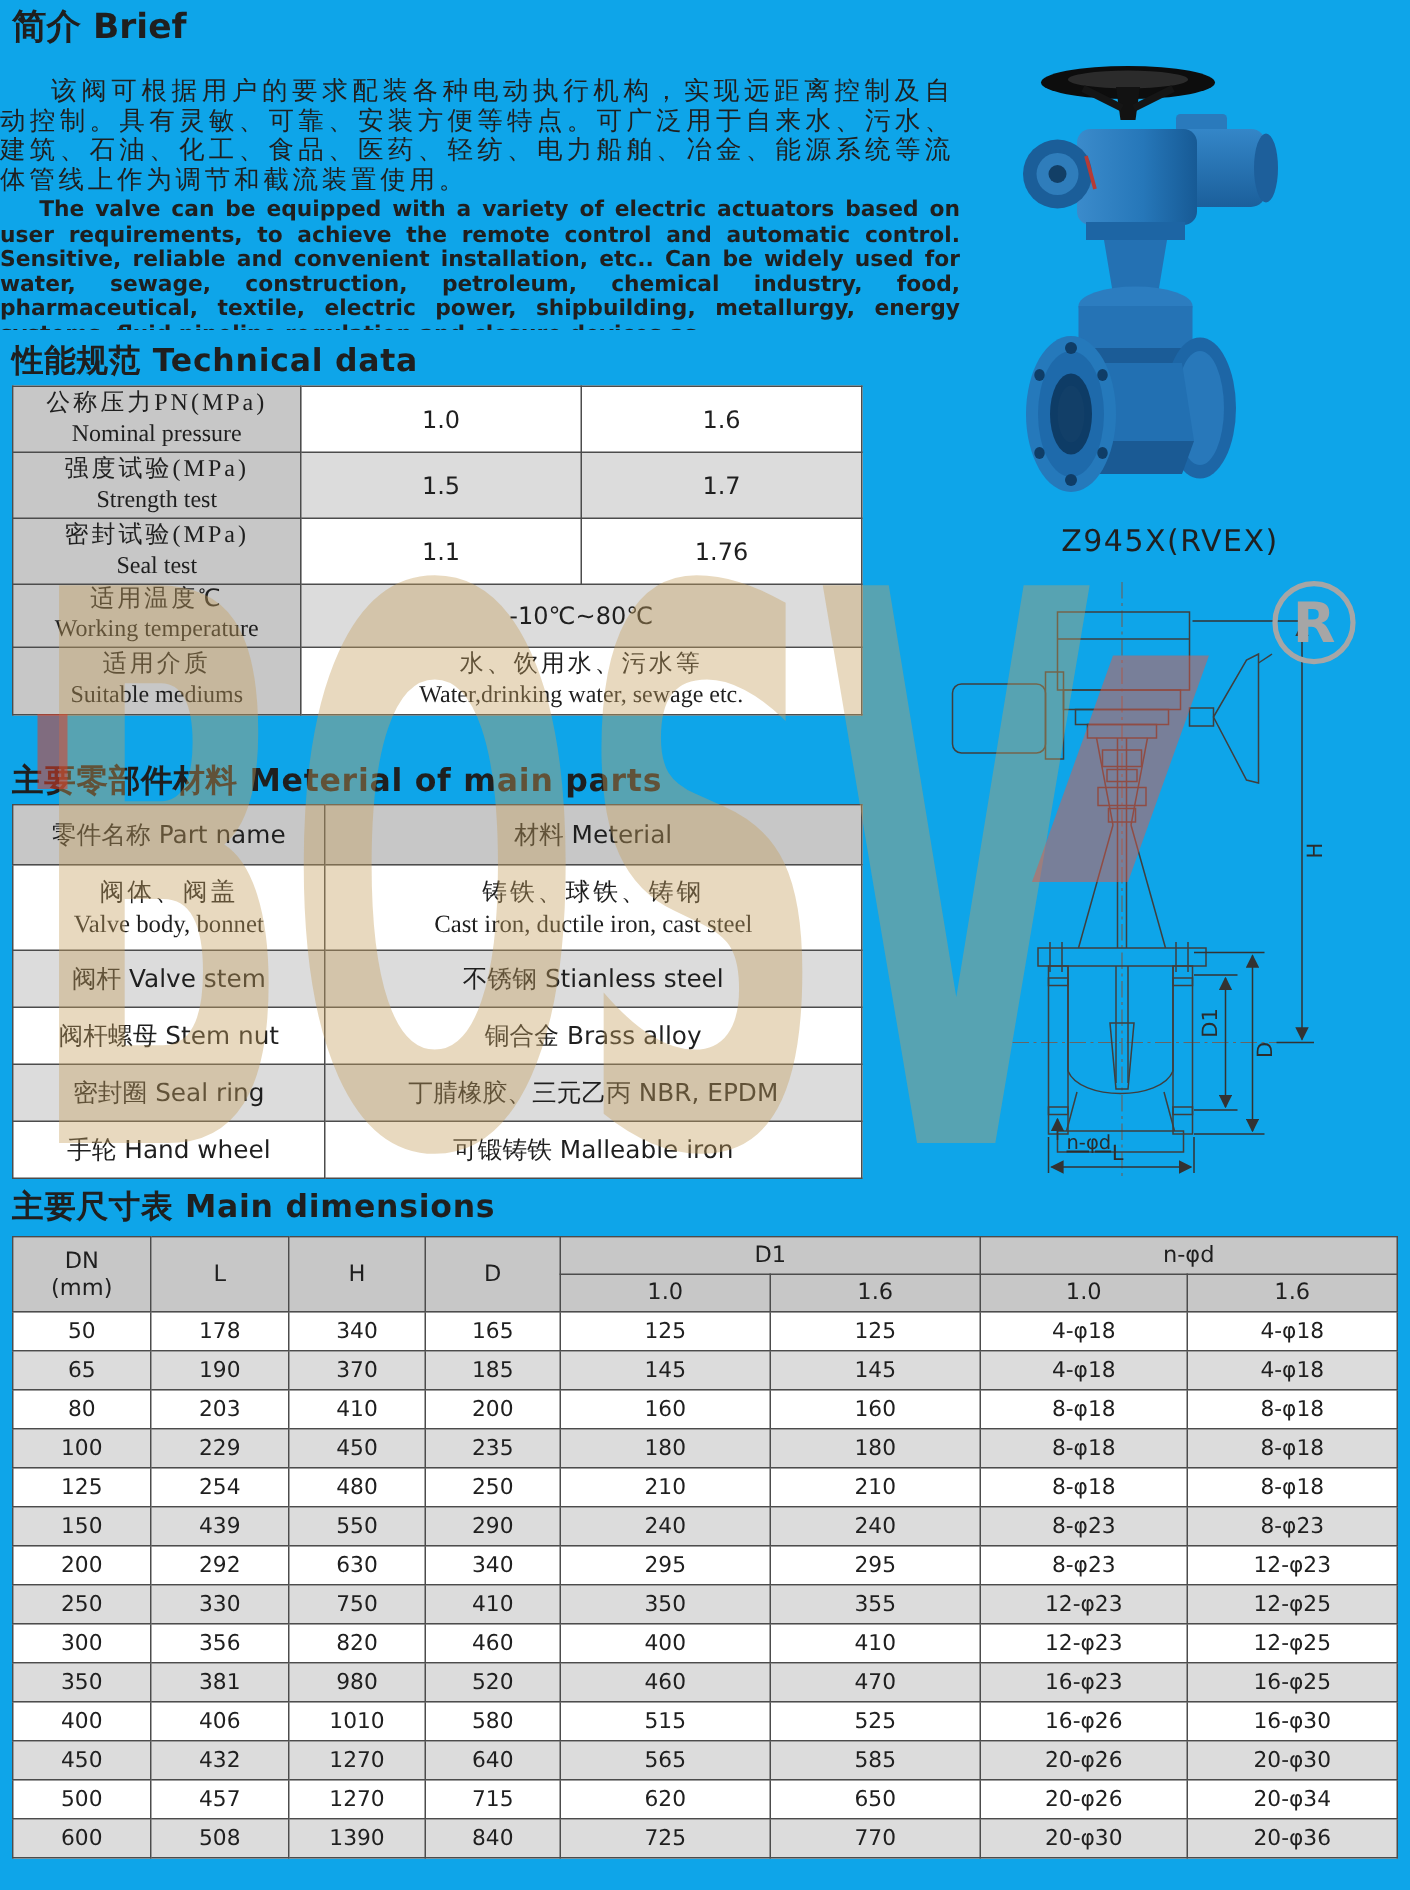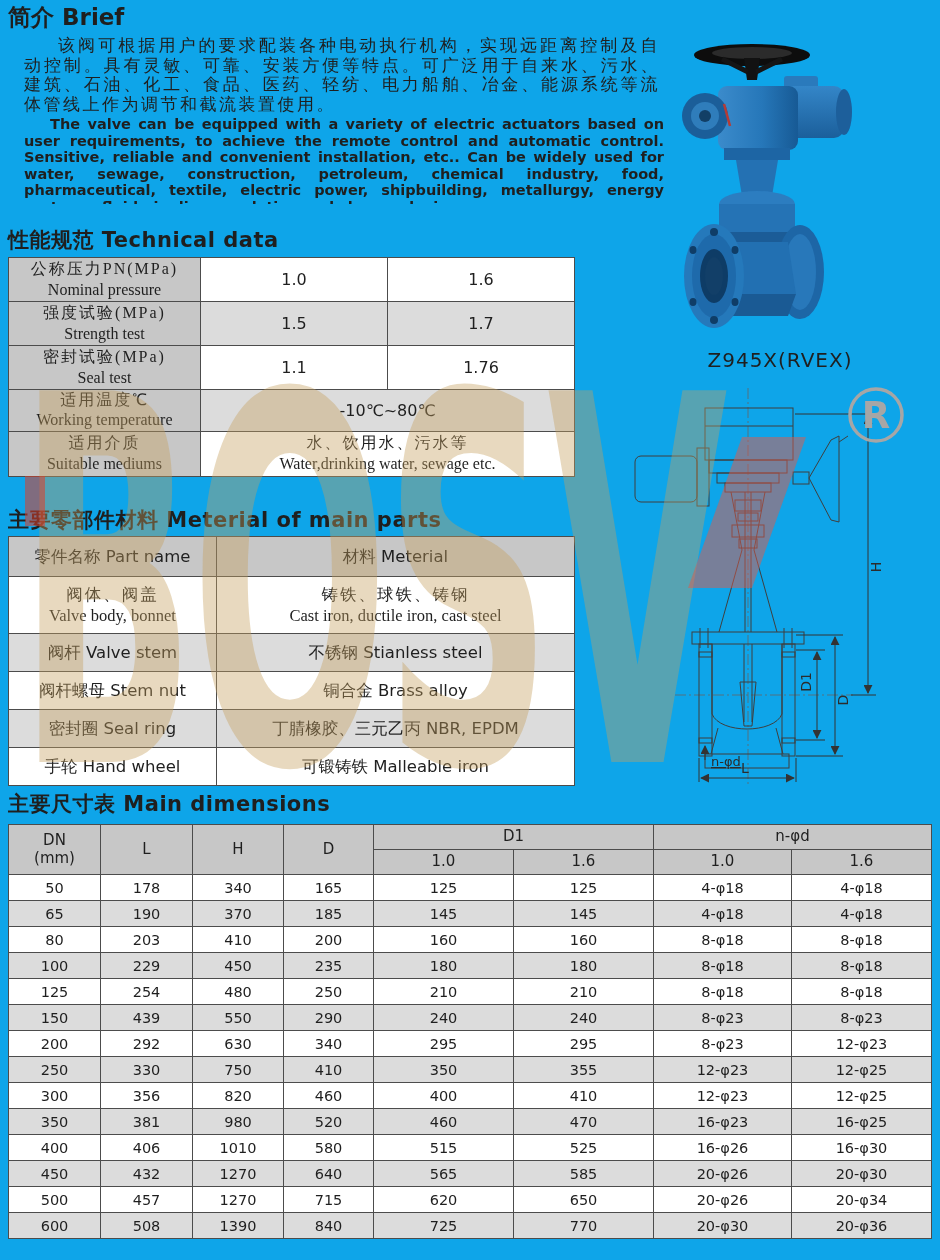--- a/index.html
+++ b/index.html
@@ -1,21 +1,21 @@
 <!DOCTYPE html>
 <html><head>
 <meta charset="utf-8">
 <style>
   html,body{margin:0;padding:0;}
   body{width:940px;height:1260px;background:#ffffff;font-family:"DejaVu Sans","Liberation Sans",sans-serif;color:#1f1f1f;}
   #page{position:relative;width:940px;height:1260px;overflow:hidden;background:#0ea5e9;}
 
   .sec-title{position:absolute;font-size:21px;font-weight:bold;letter-spacing:.5px;white-space:nowrap;}
   .brief-title{position:absolute;left:8px;top:2px;font-size:23px;font-weight:bold;}
-  .para{position:absolute;left:24px;text-align:justify;overflow:hidden;}
+  .para{position:absolute;left:0;text-align:justify;overflow:hidden;margin-top:16px;}
   .para-zh{top:36px;width:636px;height:80px;font-size:17px;line-height:19.5px;letter-spacing:2.5px;text-indent:2em;}
   .para-en{top:116px;width:640px;height:88px;font-size:14.5px;line-height:16.6px;font-weight:bold;text-indent:1.8em;}
 
   .model-label{position:absolute;left:640px;top:348px;width:280px;text-align:center;font-size:20px;letter-spacing:1px;}
 
   table.tbl{position:absolute;border-collapse:collapse;table-layout:fixed;background:#fff;}
   table.tbl td{border:1px solid #4c4c4c;text-align:center;vertical-align:middle;padding:0 2px;}
   td.hd{background:#c7c7c7;}
   td.g{background:#dcdcdc;}
   .cell2 div{line-height:1.28;font-family:Liberation Serif, serif;}

